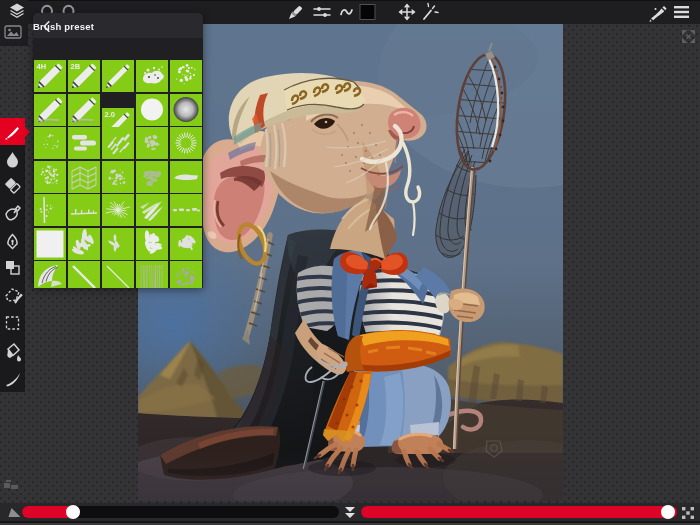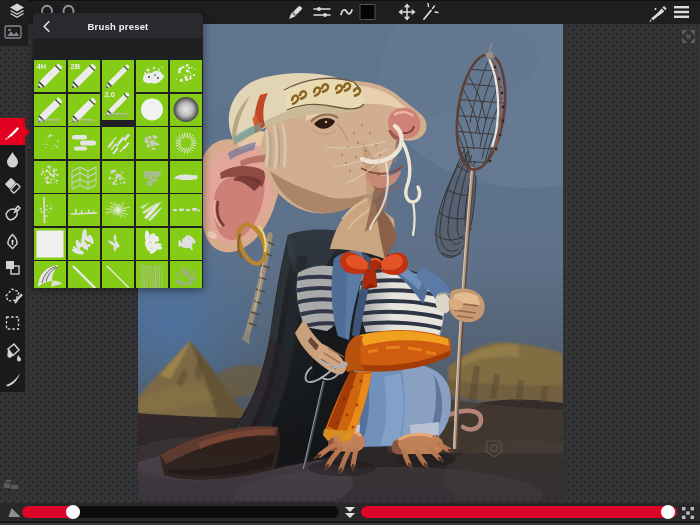--- a/index.html
+++ b/index.html
@@ -12,21 +12,21 @@
   .topbar{position:absolute;left:0;top:0;width:700px;height:24px;background:#1e1e20;border-top:1px solid #101010;box-sizing:border-box;}
   
   .ltblock{position:absolute;left:0;top:0;width:28px;height:46px;background:#1e1e20;}
   
   .ltool{position:absolute;left:0;top:118px;width:25px;height:274px;background:#1a1a1c;}
   .lsel{position:absolute;left:0;top:118px;width:25px;height:27px;background:#e30021;}
   .lsel:after{content:"";position:absolute;left:25px;top:8.5px;border-left:5px solid #e30021;border-top:5px solid transparent;border-bottom:5px solid transparent;}
   
   .panel{position:absolute;left:33px;top:13px;width:170px;height:275px;background:#202023;border-radius:5px 5px 0 0;box-shadow:0 2px 8px rgba(0,0,0,.45);}
   .phead{position:absolute;left:0;top:0;width:170px;height:25px;background:#2a2a2e;border-radius:5px 5px 0 0;}
-  .ptitle{position:absolute;left:0;top:0;width:170px;text-align:center;line-height:27px;color:#f2f2f4;font-size:9.5px;font-weight:bold;letter-spacing:.2px;}
+  .ptitle{position:absolute;left:0;top:0;width:170px;text-align:left;line-height:27px;color:#f2f2f4;font-size:9.5px;font-weight:bold;letter-spacing:.2px;}
   .pback{position:absolute;left:8px;top:6.5px;width:11px;height:13px;}
   .psort{position:absolute;left:0;top:25px;width:170px;height:21px;background:#242428;}
   .sortlbl{position:absolute;left:29px;top:0;height:21px;line-height:22px;color:#93939b;font-size:8px;}
   .seg{position:absolute;left:55.5px;top:4.5px;width:56px;height:13px;border-radius:7px;overflow:hidden;font-size:7.5px;line-height:14px;text-align:center;}
   .segname{position:absolute;left:0;top:0;width:28px;height:13px;background:#8d8d96;color:#fff;font-weight:bold;}
   .segrec{position:absolute;left:28px;top:0;width:28px;height:13px;background:#3d3d44;color:#b2b2b9;}
   .listic{position:absolute;left:117px;top:4.5px;width:14px;height:12px;}
   .pgrid{position:absolute;left:0;top:46px;width:170px;height:229px;overflow:hidden;background:#202023;}
   .cell{position:absolute;width:32px;height:32px;background:#84cc16;}
   
@@ -608,21 +608,21 @@
             <rect x="-12" y="-3.6" width="22" height="7.2" rx="0.5"></rect>
             <path d="M-18,0 L-12,-3.6 L-12,3.6 Z"></path>
             <rect x="-13.5" y="-3.6" width="1.6" height="7.2" fill="#414147"></rect>
             <rect x="10" y="-3.6" width="1.2" height="7.2" fill="#414147"></rect>
             <rect x="11.2" y="-3.1" width="3" height="6.2" rx="1" fill="#ececec"></rect>
             <path d="M-18,0 L-15.4,-1.62 L-15.4,1.62 Z" fill="#414147"></path>
           </g>
           <path d="M3,27 C9,25.5 16,25 25,26" stroke="#bdbdbd" stroke-width="1.6" fill="none" opacity="0.8"></path>
           <path d="M5,29 C11,28 18,27.5 26,28.5" stroke="#9a9a9a" stroke-width="1" fill="none" opacity="0.6"></path>
         </svg></div>
-      <div class="cell" style="left: 69px; top: 29px;"><svg width="32" height="32" viewBox="0 0 32 32">
+      <div class="cell" style="left: 69px; top: 49px;"><svg width="32" height="32" viewBox="0 0 32 32">
           <g transform="translate(16.5,15.5) rotate(-45)" fill="#ececec">
             <rect x="-12" y="-2.6" width="22" height="5.2" rx="0.5"></rect>
             <path d="M-18,0 L-12,-2.6 L-12,2.6 Z"></path>
             <rect x="-13.5" y="-2.6" width="1.6" height="5.2" fill="#414147"></rect>
             <rect x="10" y="-2.6" width="1.2" height="5.2" fill="#414147"></rect>
             <rect x="11.2" y="-2.1" width="3" height="4.2" rx="1" fill="#ececec"></rect>
             <path d="M-18,0 L-15.4,-1.1700000000000002 L-15.4,1.1700000000000002 Z" fill="#414147"></path>
           </g>
           <path d="M3,27 C9,25.5 16,25 25,26" stroke="#bdbdbd" stroke-width="1.6" fill="none" opacity="0.8"></path>
           <path d="M5,29 C11,28 18,27.5 26,28.5" stroke="#9a9a9a" stroke-width="1" fill="none" opacity="0.6"></path>

